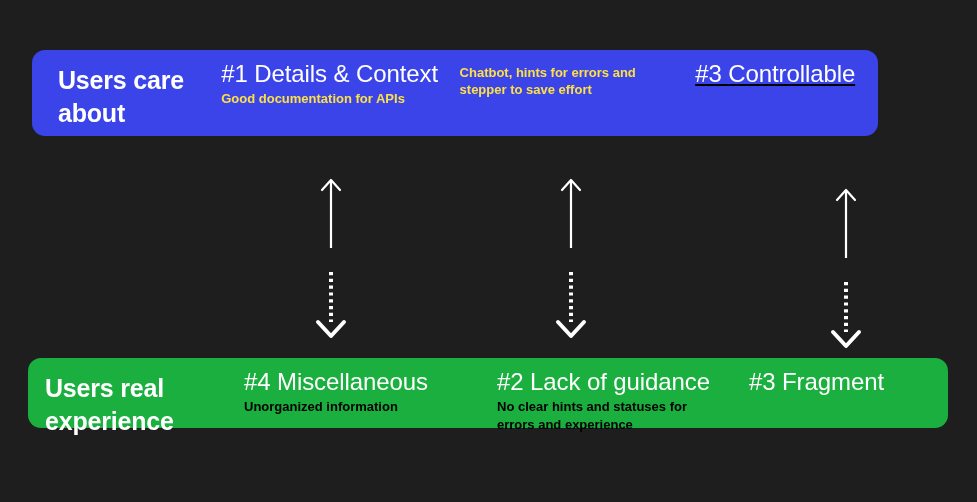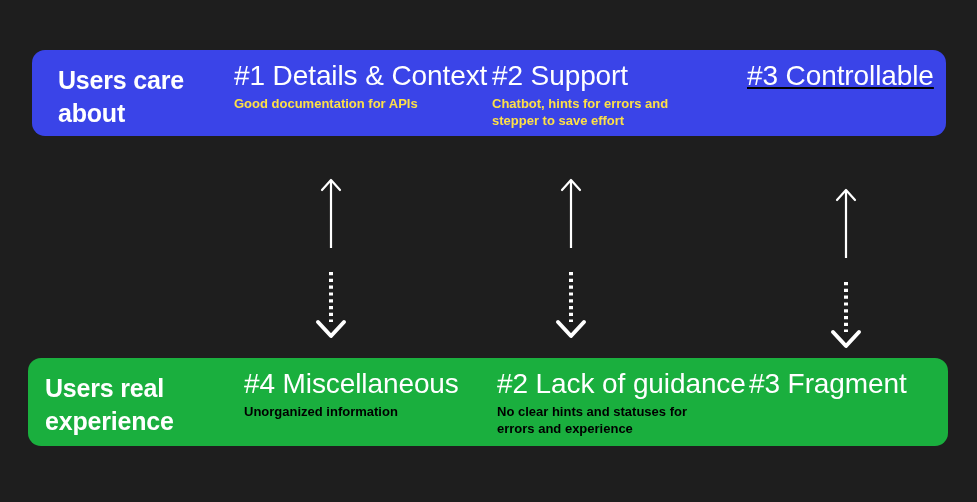--- a/index.html
+++ b/index.html
@@ -19,30 +19,30 @@
   .bar {
     position: absolute;
     display: flex;
     align-items: flex-start;
     border-radius: 13px;
     box-sizing: border-box;
   }
   #top-bar {
     left: 32px;
     top: 50px;
-    width: 914px;
+    width: 846px;
     height: 86px;
     background: #3a44e8;
     padding: 11px 0 0 0;
   }
   #bottom-bar {
     left: 28px;
     top: 358px;
     width: 920px;
-    height: 88px;
+    height: 70px;
     background: #1aaf3e;
     padding: 11px 0 0 0;
   }
 
   
   .row-label {
     font-size: 25px;
     font-weight: bold;
     color: #ffffff;
     line-height: 1.32;
@@ -51,21 +51,21 @@
     box-sizing: border-box;
   }
   #top-bar .row-label { width: 193px; padding-left: 26px; padding-top: 3px; }
   #bottom-bar .row-label { width: 197px; padding-left: 17px; padding-top: 3px; }
 
   
   .col {
     box-sizing: border-box;
   }
   .col-title {
-    font-size: 28px;
+    font-size: 24px;
     font-weight: 300;
     color: #ffffff;
     line-height: 1.1;
     letter-spacing: -0.1px;
     white-space: nowrap;
   }
   .col-sub {
     font-size: 13px;
     font-weight: bold;
     color: #fde047;
@@ -110,21 +110,20 @@
 
   <div class="row-label">Users care
 about</div>
 
   <div class="col col-1">
     <div class="col-title">#1 Details &amp; Context</div>
     <div class="col-sub">Good documentation for APIs</div>
   </div>
 
   <div class="col col-2">
-    <div class="col-title">#2 Support</div>
     <div class="col-sub">Chatbot, hints for errors and
 stepper to save effort</div>
   </div>
 
   <div class="col col-3">
     <div class="col-title">#3 Controllable</div>
   </div>
 </div>
 
 <div class="arrow-group" id="arrows-1">

